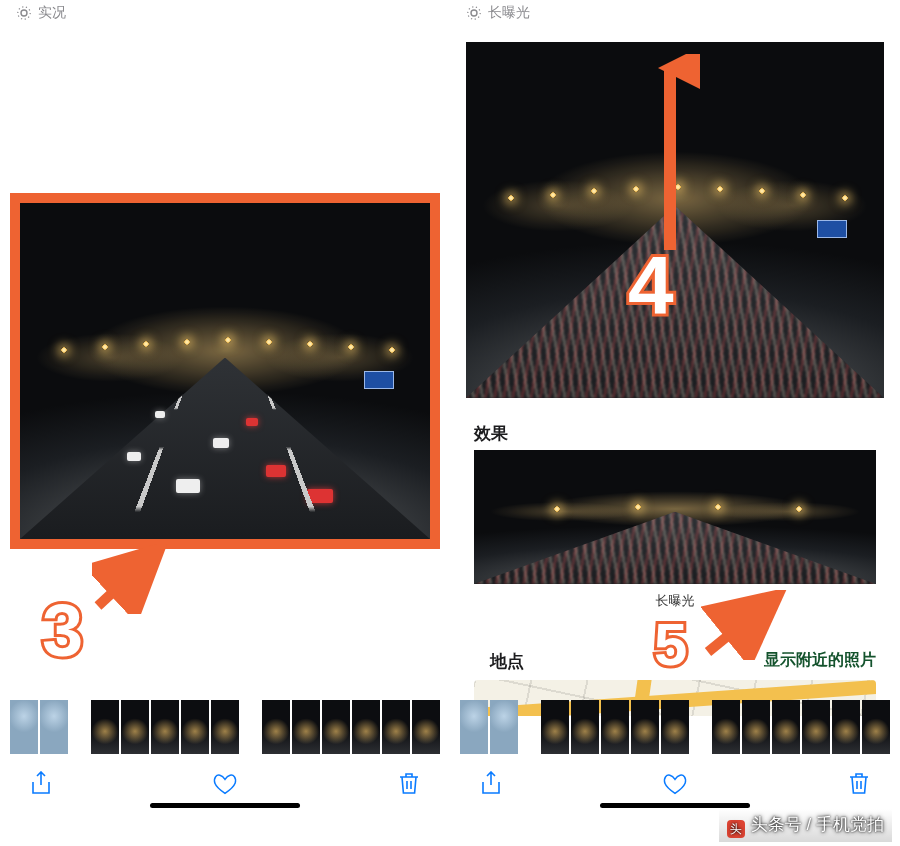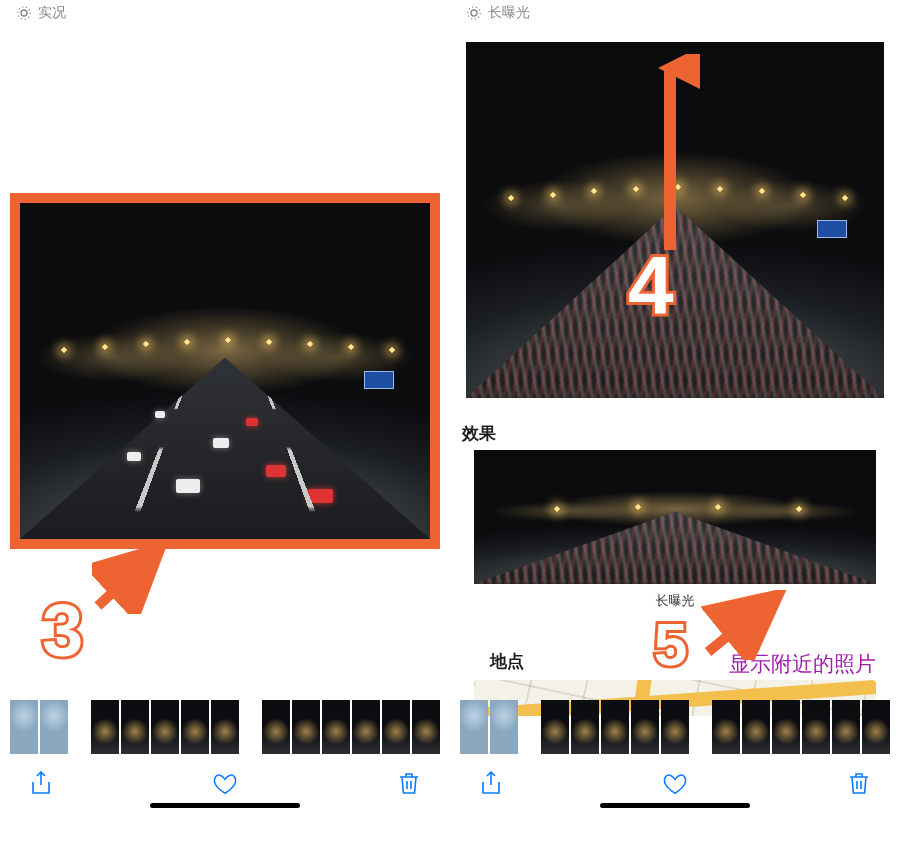--- a/index.html
+++ b/index.html
@@ -62,28 +62,28 @@
     background:
       linear-gradient( to bottom, transparent, rgba(255,255,255,0) ),
       repeating-linear-gradient( 100deg, rgba(255,70,70,.0) 0 6px, rgba(255,70,70,.25) 6px 9px ),
       repeating-linear-gradient(  80deg, rgba(255,240,210,.0) 0 6px, rgba(255,240,210,.25) 6px 9px );
     filter: blur(1.2px);
     mix-blend-mode: screen;
   }
 
   
   .section-title { position:absolute; font-weight:700; font-size:17px; color:#1c1c1e; }
-  .right .st-effects { top: 422px; left:10px; }
+  .right .st-effects { top: 422px; left:22px; }
   .right .effects-row { position:absolute; top: 450px; left:22px; right:22px; height: 172px; display:flex; gap:18px; }
   .right .effect-card { flex:1; display:flex; flex-direction:column; gap:8px; align-items:center; }
   .right .effect-card .thumb { width:100%; height:134px; background:#000; position:relative; overflow:hidden; }
   .right .effect-card.selected .thumb { outline:3px solid #0a7bff; outline-offset:-3px; }
   .right .effect-card .cap { font-size:13px; color:#333; }
   .right .st-place { top: 650px; left:38px; }
-  .right .nearby { position:absolute; top:650px; right:22px; font-size:21px; color:#a21caf; }
+  .right .nearby { position:absolute; top:650px; right:22px; font-size:16px; color:#14532d;font-weight:bold; }
   .right .map { position:absolute; top:680px; left:22px; right:22px; height:36px; overflow:hidden;
     background:
       linear-gradient(#f4f1e6,#f4f1e6),
       repeating-linear-gradient( 12deg, rgba(120,120,120,.18) 0 2px, transparent 2px 40px),
       repeating-linear-gradient( 102deg, rgba(120,120,120,.18) 0 2px, transparent 2px 55px);
     background-blend-mode: multiply;
     border-radius:4px;
   }
   .right .map .road1 { position:absolute; left:-10%; right:-10%; top:40%; height:14px;
     background:#f3c04e; transform: rotate(-4deg); border-radius:6px;}
@@ -405,13 +405,16 @@
     <svg width="90" height="70" viewBox="0 0 90 70">
       <defs>
           <marker id="ah5" markerWidth="8" markerHeight="8" refX="6" refY="4" orient="auto">
         <path d="M0,0 L8,4 L0,8 z" fill="#ee6332"></path>
           </marker>
         </defs>
       <line x1="8" y1="62" x2="72" y2="10" stroke="#ee6332" stroke-width="10" marker-end="url(#ah5)"></line>
     </svg>
   </div>
 
+  <div class="watermark">
+    <span class="logo">头</span><span>头条号 / 手机党拍</span>
+  </div>
 </div>
 
 </body></html>

